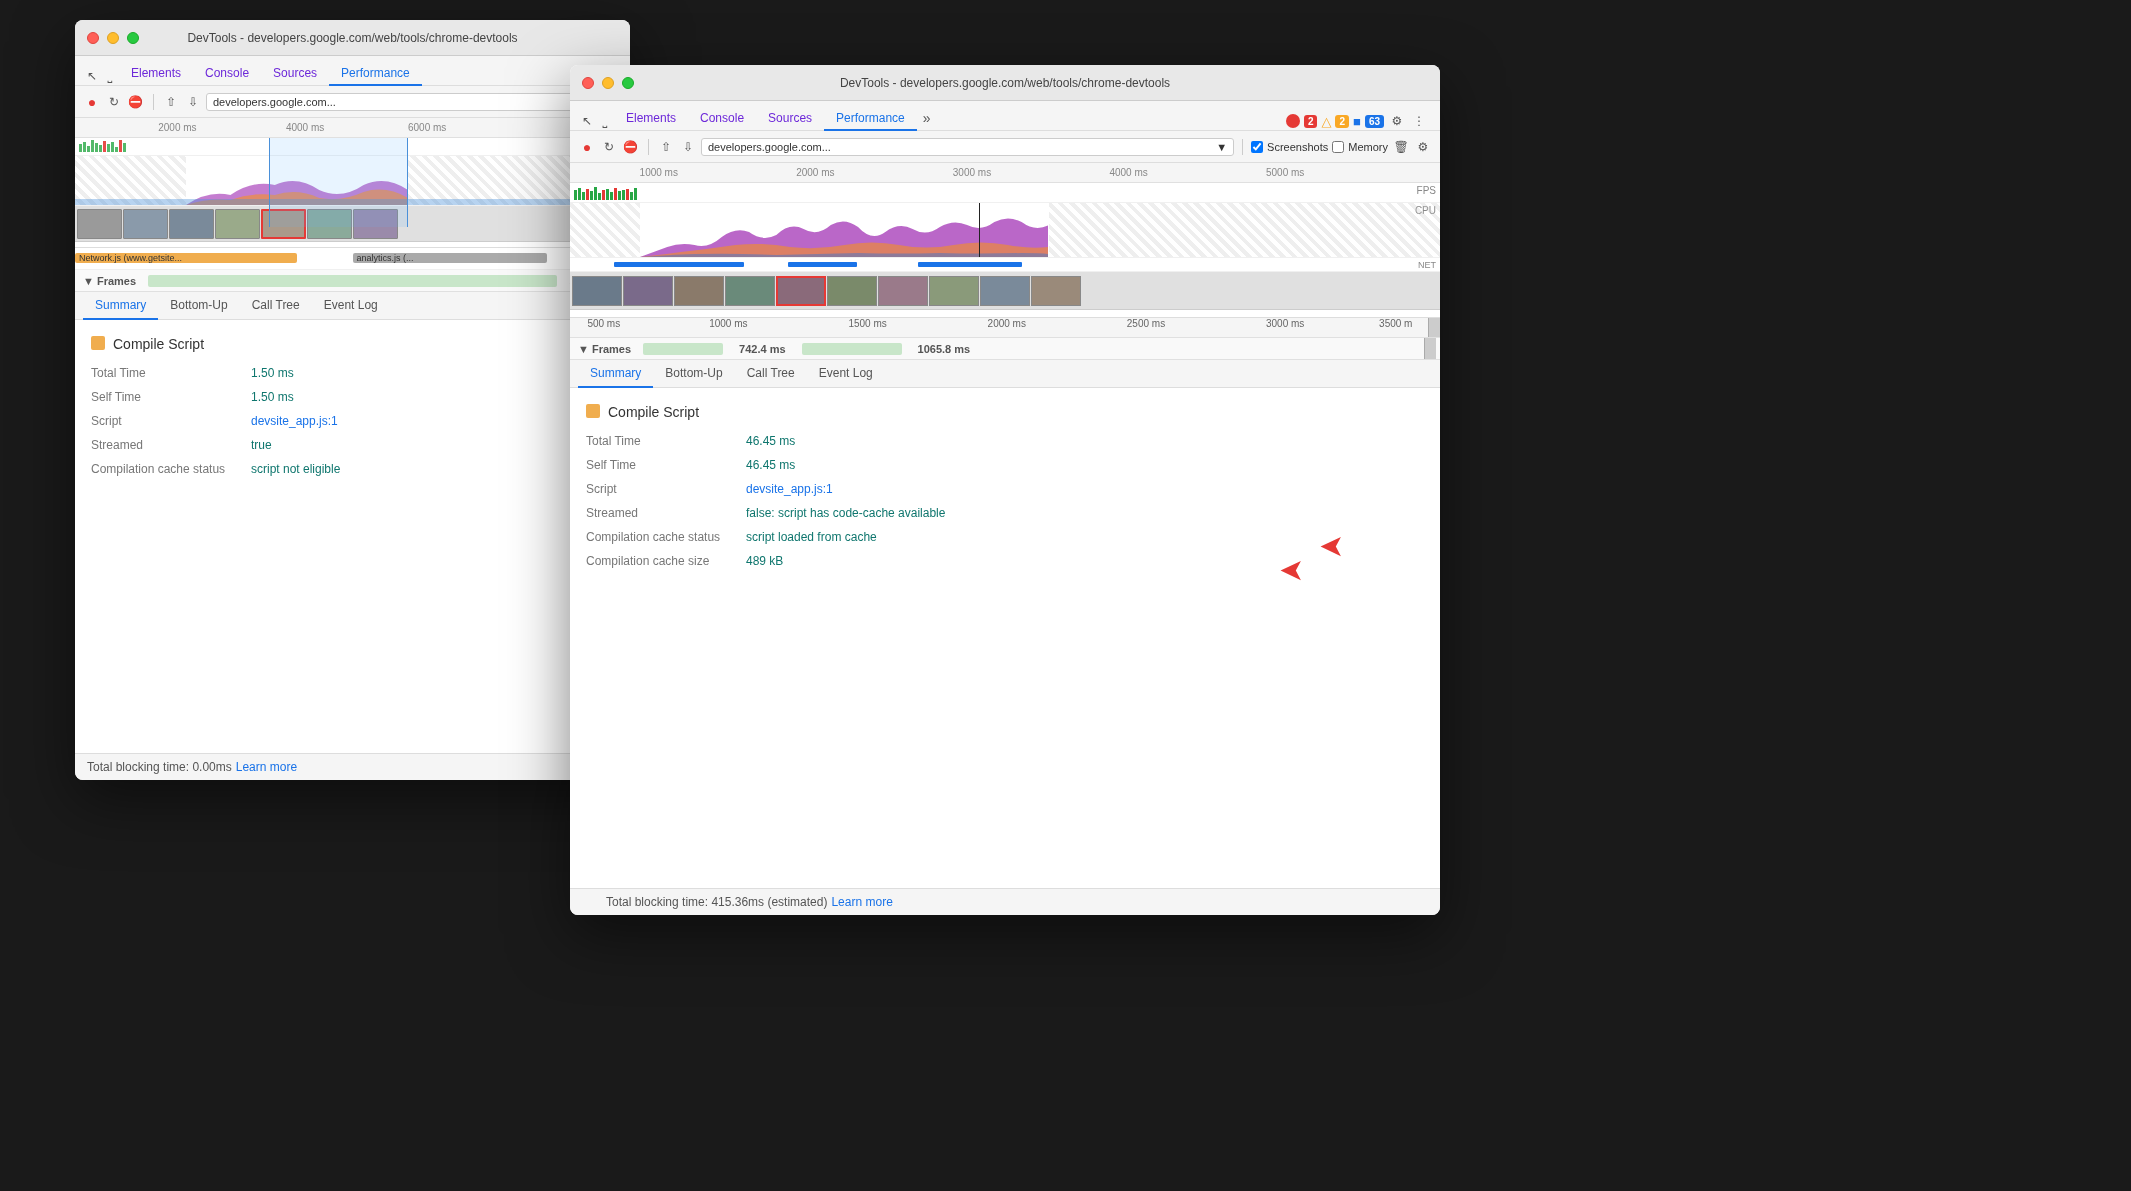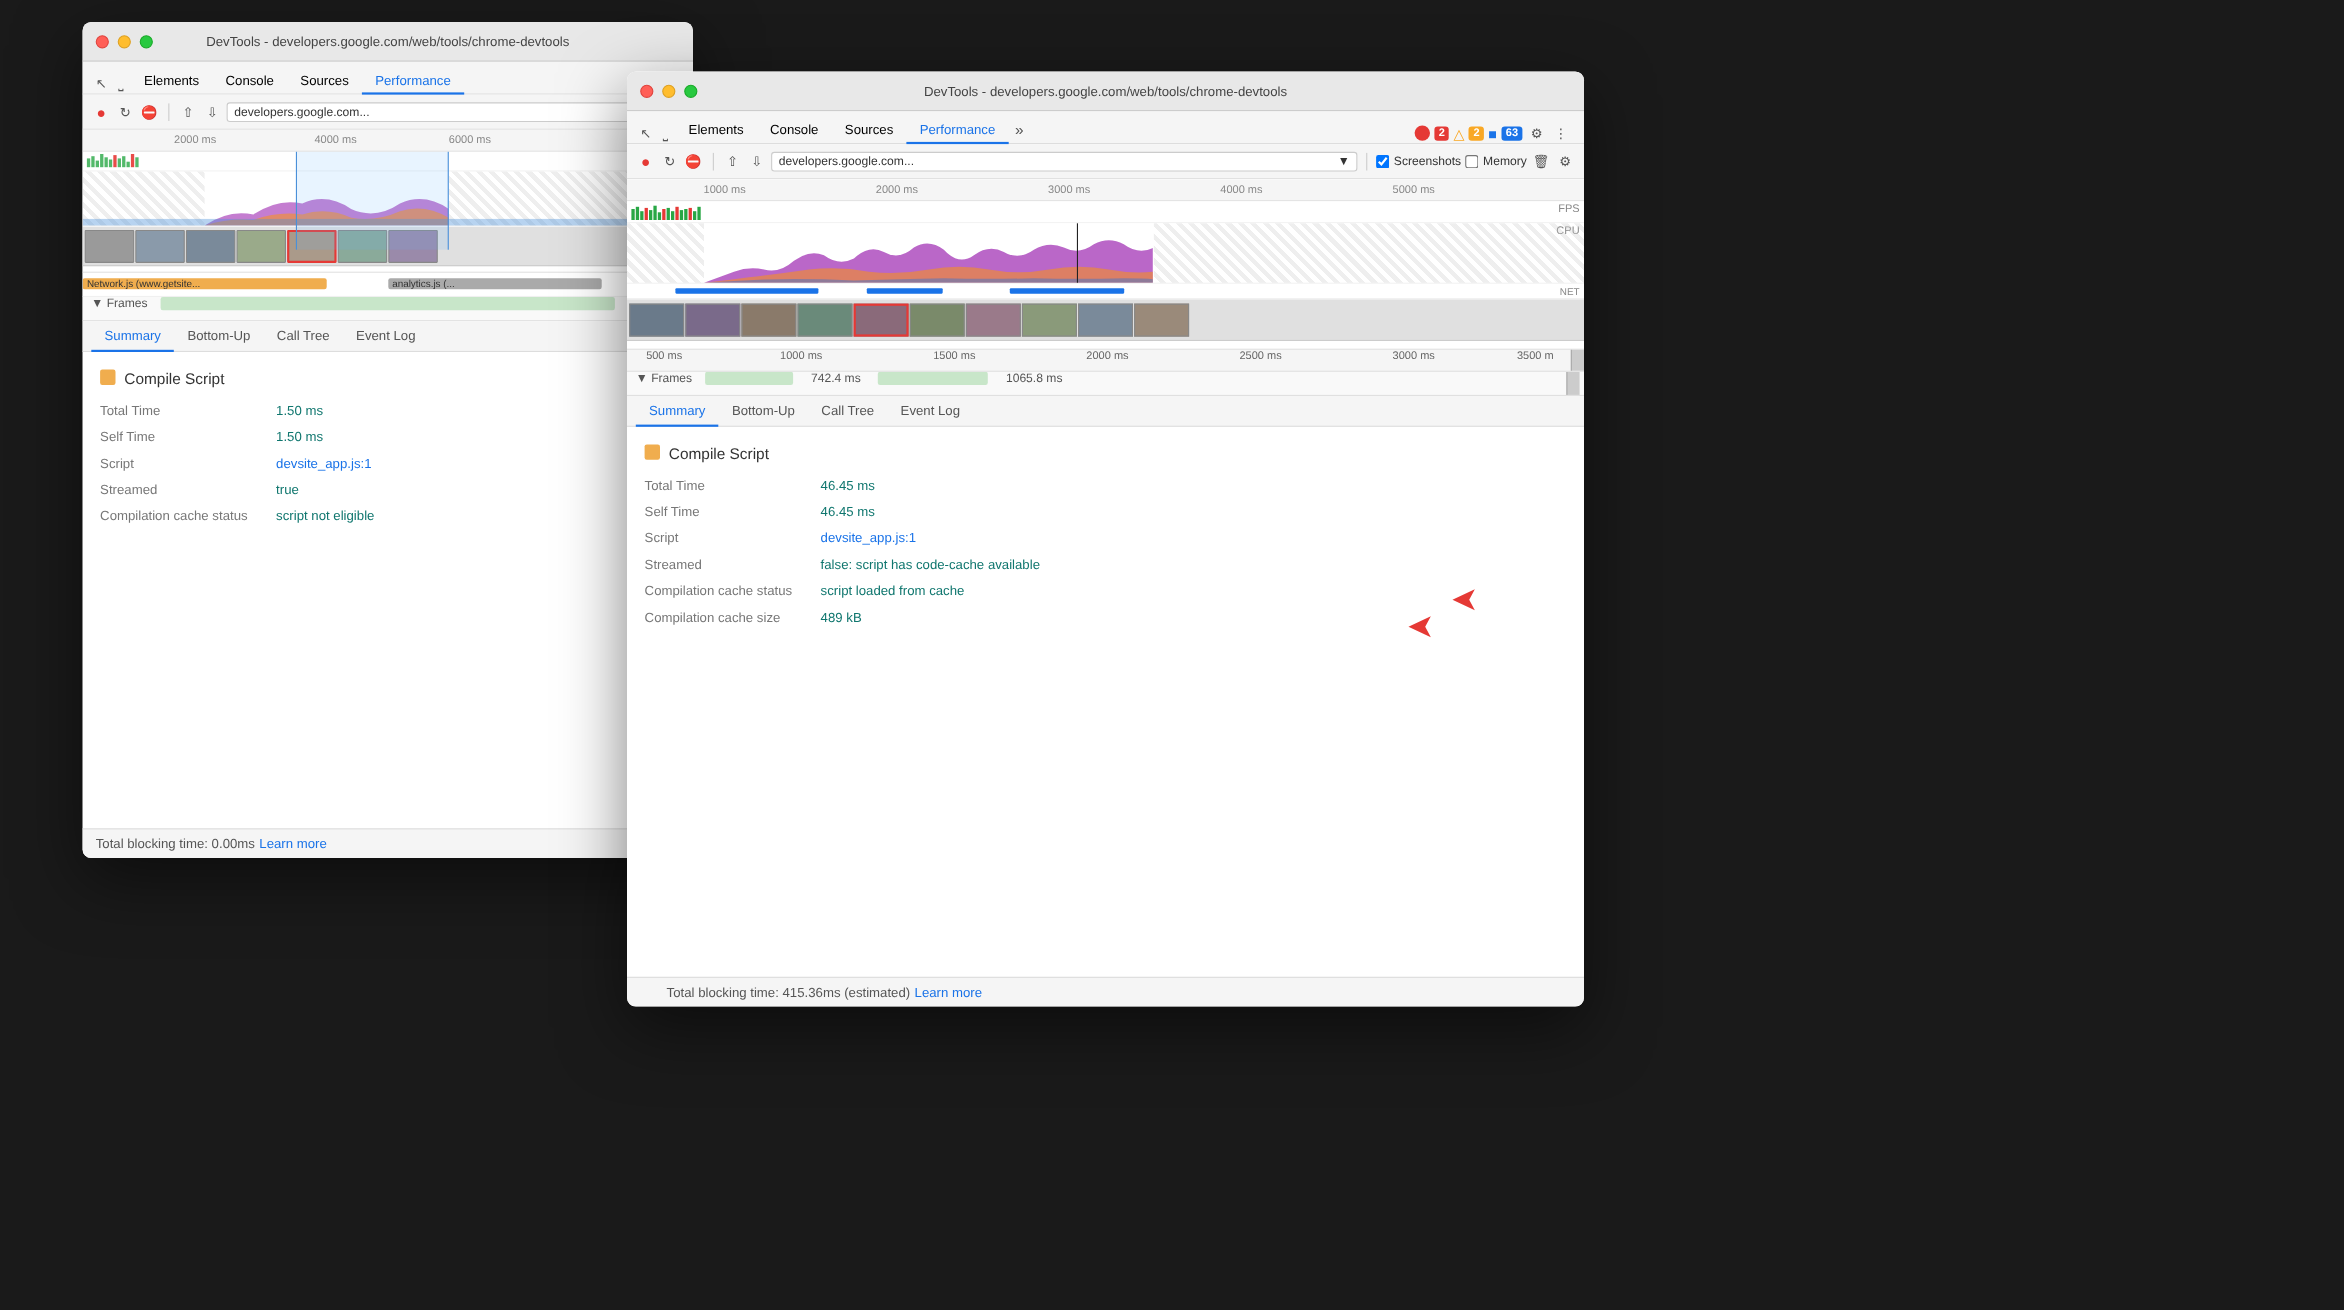--- a/index.html
+++ b/index.html
@@ -89,21 +89,21 @@
       background: #f5f5f5;
       border-bottom: 1px solid #ddd;
       display: flex;
       align-items: flex-end;
       padding: 0 8px;
       height: 30px;
     }
     .devtools-tab {
       padding: 4px 12px;
       font-size: 12px;
-      color: #000000;
+      color: #6d28d9;
       cursor: pointer;
       border-bottom: 2px solid transparent;
       margin-bottom: -1px;
       white-space: nowrap;
     }
     .devtools-tab.active {
       color: #1a73e8;
       border-bottom: 2px solid #1a73e8;
       font-weight: 500;
     }
@@ -245,26 +245,27 @@
         rgba(200,200,200,0.3) 4px,
         rgba(200,200,200,0.3) 8px
       );
     }
 
     
     .frames-section {
       height: 22px;
       background: #f9f9f9;
       display: flex;
-      align-items: flex-start;
+      align-items: center;
       padding: 0 8px;
       border-bottom: 1px solid #e0e0e0;
       font-size: 11px;
       color: #555;
       gap: 12px;
+      font-weight: bold;
     }
 
     
     .badge {
       display: inline-flex;
       align-items: center;
       justify-content: center;
       border-radius: 3px;
       font-size: 10px;
       padding: 1px 4px;

